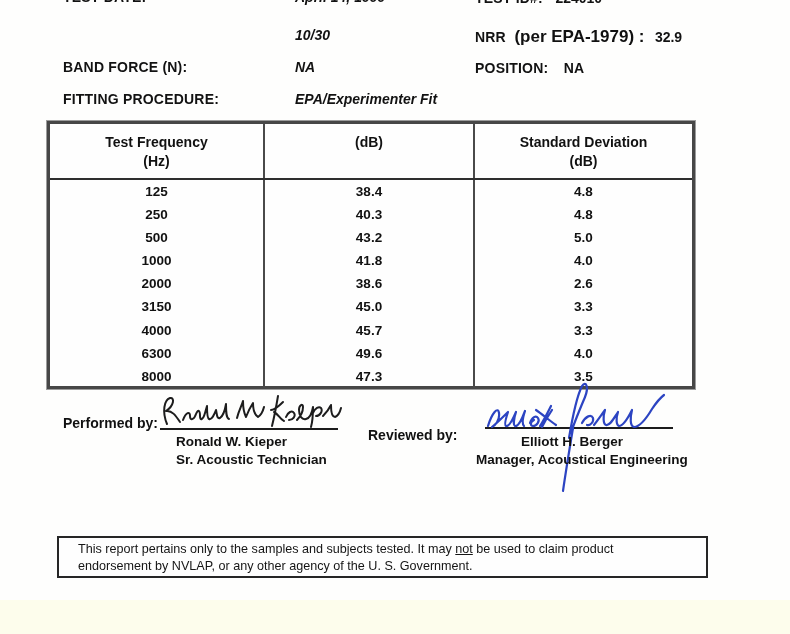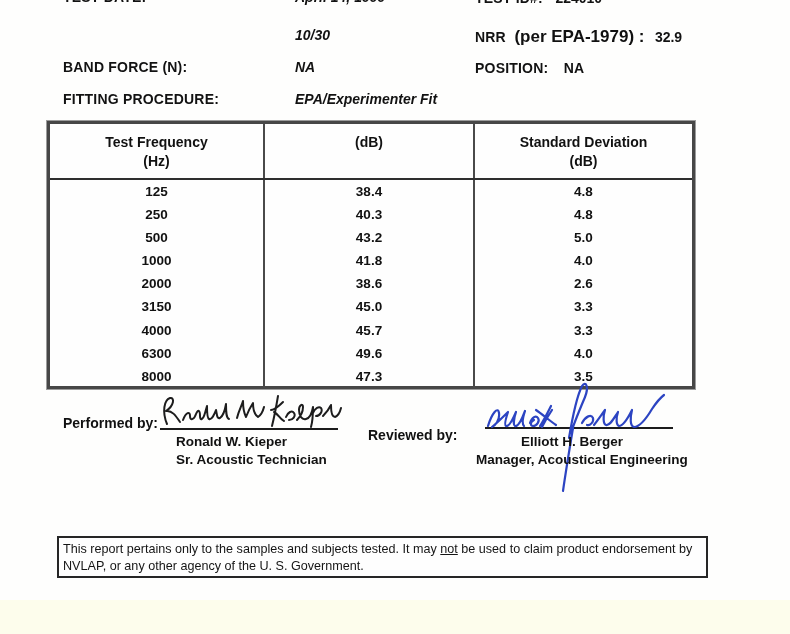--- a/index.html
+++ b/index.html
@@ -38,21 +38,21 @@
   .td { text-align:center; font-weight:bold; font-size:13.5px; line-height:23.5px; }
 
   
   .sig-label { font-weight:bold; font-size:14px; }
   .sig-line { border-bottom:2px solid #1c1c1c; height:0; }
   .sig-name { font-weight:bold; font-size:13.5px; line-height:18px; }
 
   
   .footer-box {
     left:57px; top:536px; width:651px; height:42px;
-    border:2px solid #262626; padding:3px 4px;
+    border:2px solid #262626; padding:3px 19px;
     font-size:12.6px; line-height:17px; color:#151515;
     background:#fefefe;
   }
   .u { text-decoration:underline; }
 
   .bottom-strip { left:0; top:600px; width:790px; height:34px; background:#fdfdec; }
 
   svg { display:block; }
 </style>
 </head>

